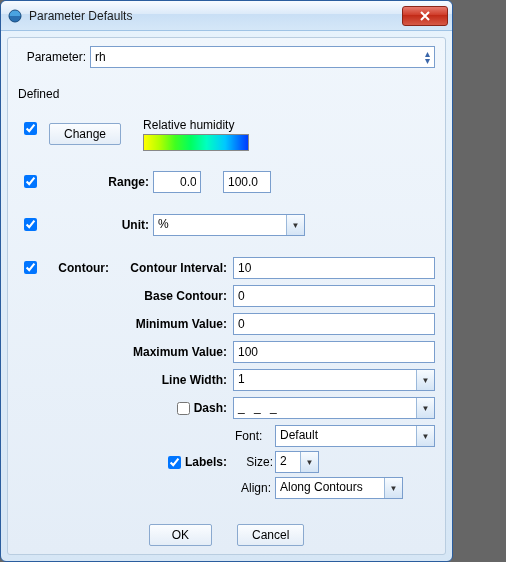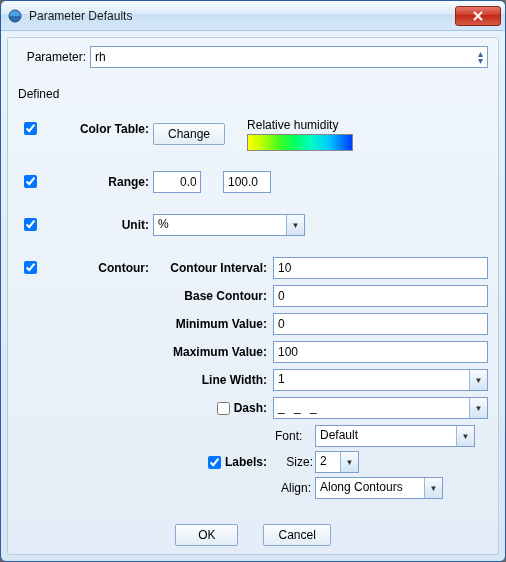--- a/index.html
+++ b/index.html
@@ -6,21 +6,21 @@
   html, body { margin:0; padding:0; }
   body {
     font-family: "Segoe UI", Tahoma, sans-serif;
     font-size: 12px;
     background: #666;
     width: 506px;
     height: 562px;
     overflow: hidden;
   }
   .window {
-    width: 506px;
+    width: 453px;
     height: 562px;
     background: linear-gradient(#e8f3fc, #d6e6f5);
     border: 1px solid #2a5d9e;
     border-radius: 6px;
     position: relative;
     display: flex;
     flex-direction: column;
   }
   .titlebar {
     height: 30px;
@@ -201,21 +201,20 @@
       <div class="combo combo-param">
         <span>rh</span>
         <span class="arrows">▴<br>▾</span>
       </div>
     </div>
 
     <div class="defined-header">Defined</div>
 
     <div class="grid-row">
       <input type="checkbox" class="chk" checked="" style="">
-      <span class="field-label">Color Table:</span>
       <div class="field-body">
         <button class="btn">Change</button>
         <div class="color-swatch">
           <span class="swatch-label">Relative humidity</span>
           <div class="swatch-bar"></div>
         </div>
       </div>
     </div>
 
     <div class="grid-row">

